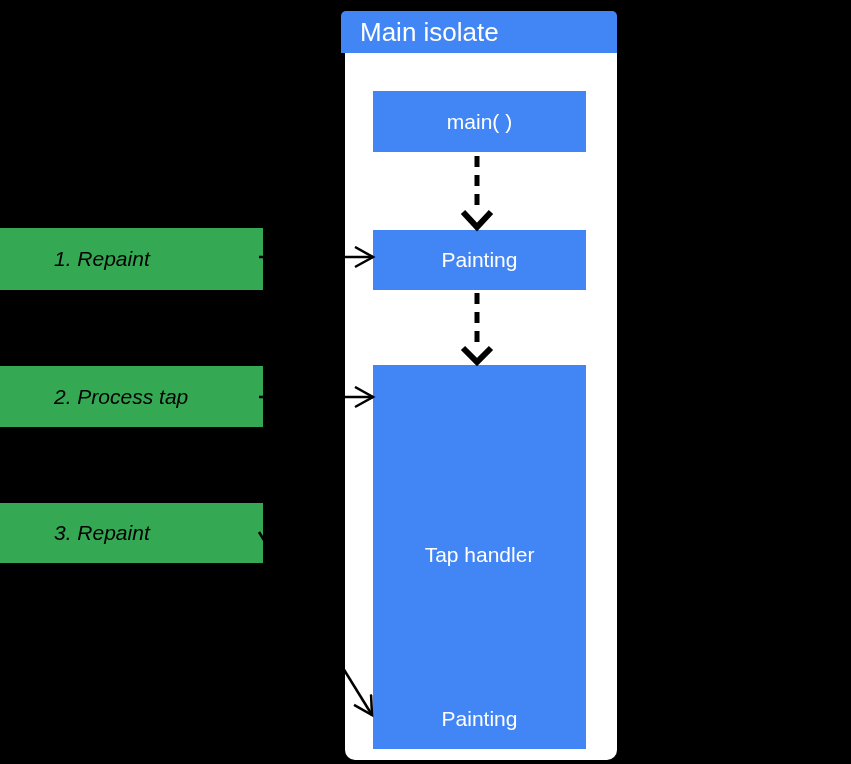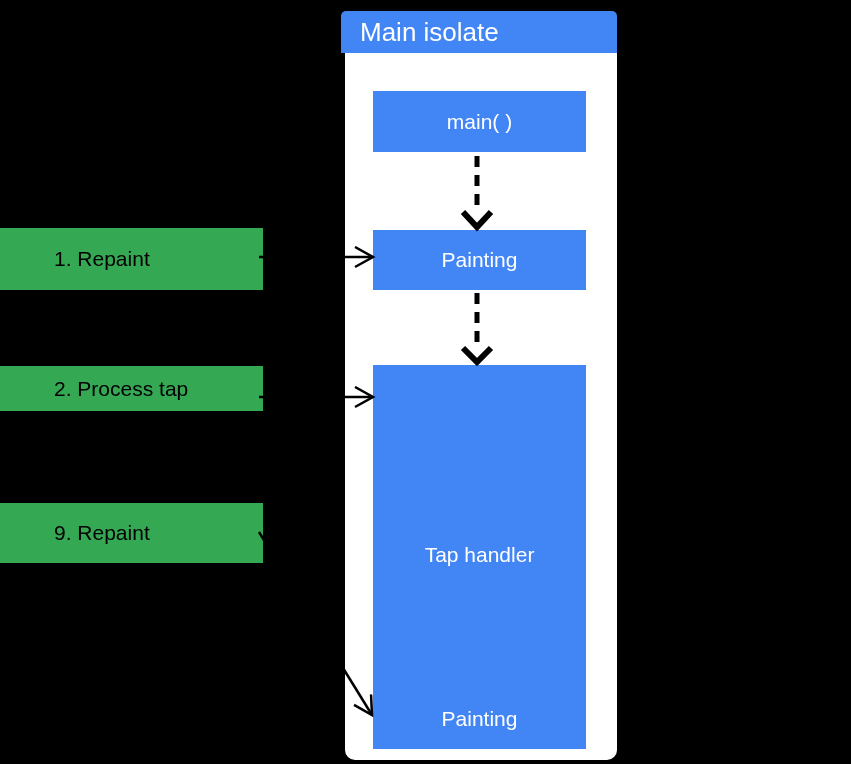--- a/index.html
+++ b/index.html
@@ -35,23 +35,24 @@
   .node-main{top:91px;height:61px;}
   .node-painting-1{top:230px;height:60px;}
   .node-tap-handler{top:365px;height:380px;}
   .node-painting-2{top:689px;height:60px;}
 
   .step{
     left:0;width:263px;
     background:var(--green);color:var(--text-on-green);
     display:flex;align-items:center;padding-left:54px;
     font-size:21px;
+    font-style:italic;
   }
   .step-1{top:228px;height:62px;}
-  .step-2{top:366px;height:45px;}
+  .step-2{top:366px;height:61px;}
   .step-3{top:503px;height:60px;}
 
   .arrow-layer{left:0;top:0;width:851px;height:764px;pointer-events:none;}
   .arrow-line{stroke:var(--arrow);stroke-width:2.5;fill:none;}
   .dashed-line{stroke:var(--arrow);stroke-width:5;fill:none;stroke-dasharray:11 8;}
   .chevron-head{stroke:var(--arrow);stroke-width:6;fill:none;stroke-linecap:butt;stroke-linejoin:miter;}
   .marker-head{stroke:var(--arrow);stroke-width:2.5;fill:none;}
 </style>
 </head>
 <body>
@@ -74,21 +75,21 @@
   <span>Painting</span>
 </div>
 
 <div class="abs step step-1">
   <span>1. Repaint</span>
 </div>
 <div class="abs step step-2">
   <span>2. Process tap</span>
 </div>
 <div class="abs step step-3">
-  <span>9. Repaint</span>
+  <span>3. Repaint</span>
 </div>
 
 <svg class="abs arrow-layer" width="851" height="764" viewBox="0 0 851 764" xmlns="http://www.w3.org/2000/svg">
   <defs>
     <marker id="openArrow" markerWidth="24" markerHeight="24" refX="19" refY="11" orient="auto" markerUnits="userSpaceOnUse">
       <path class="marker-head" d="M1,1 L19,11 L1,21"></path>
     </marker>
   </defs>
 
   <line class="dashed-line" x1="477" y1="156" x2="477" y2="211"></line>

